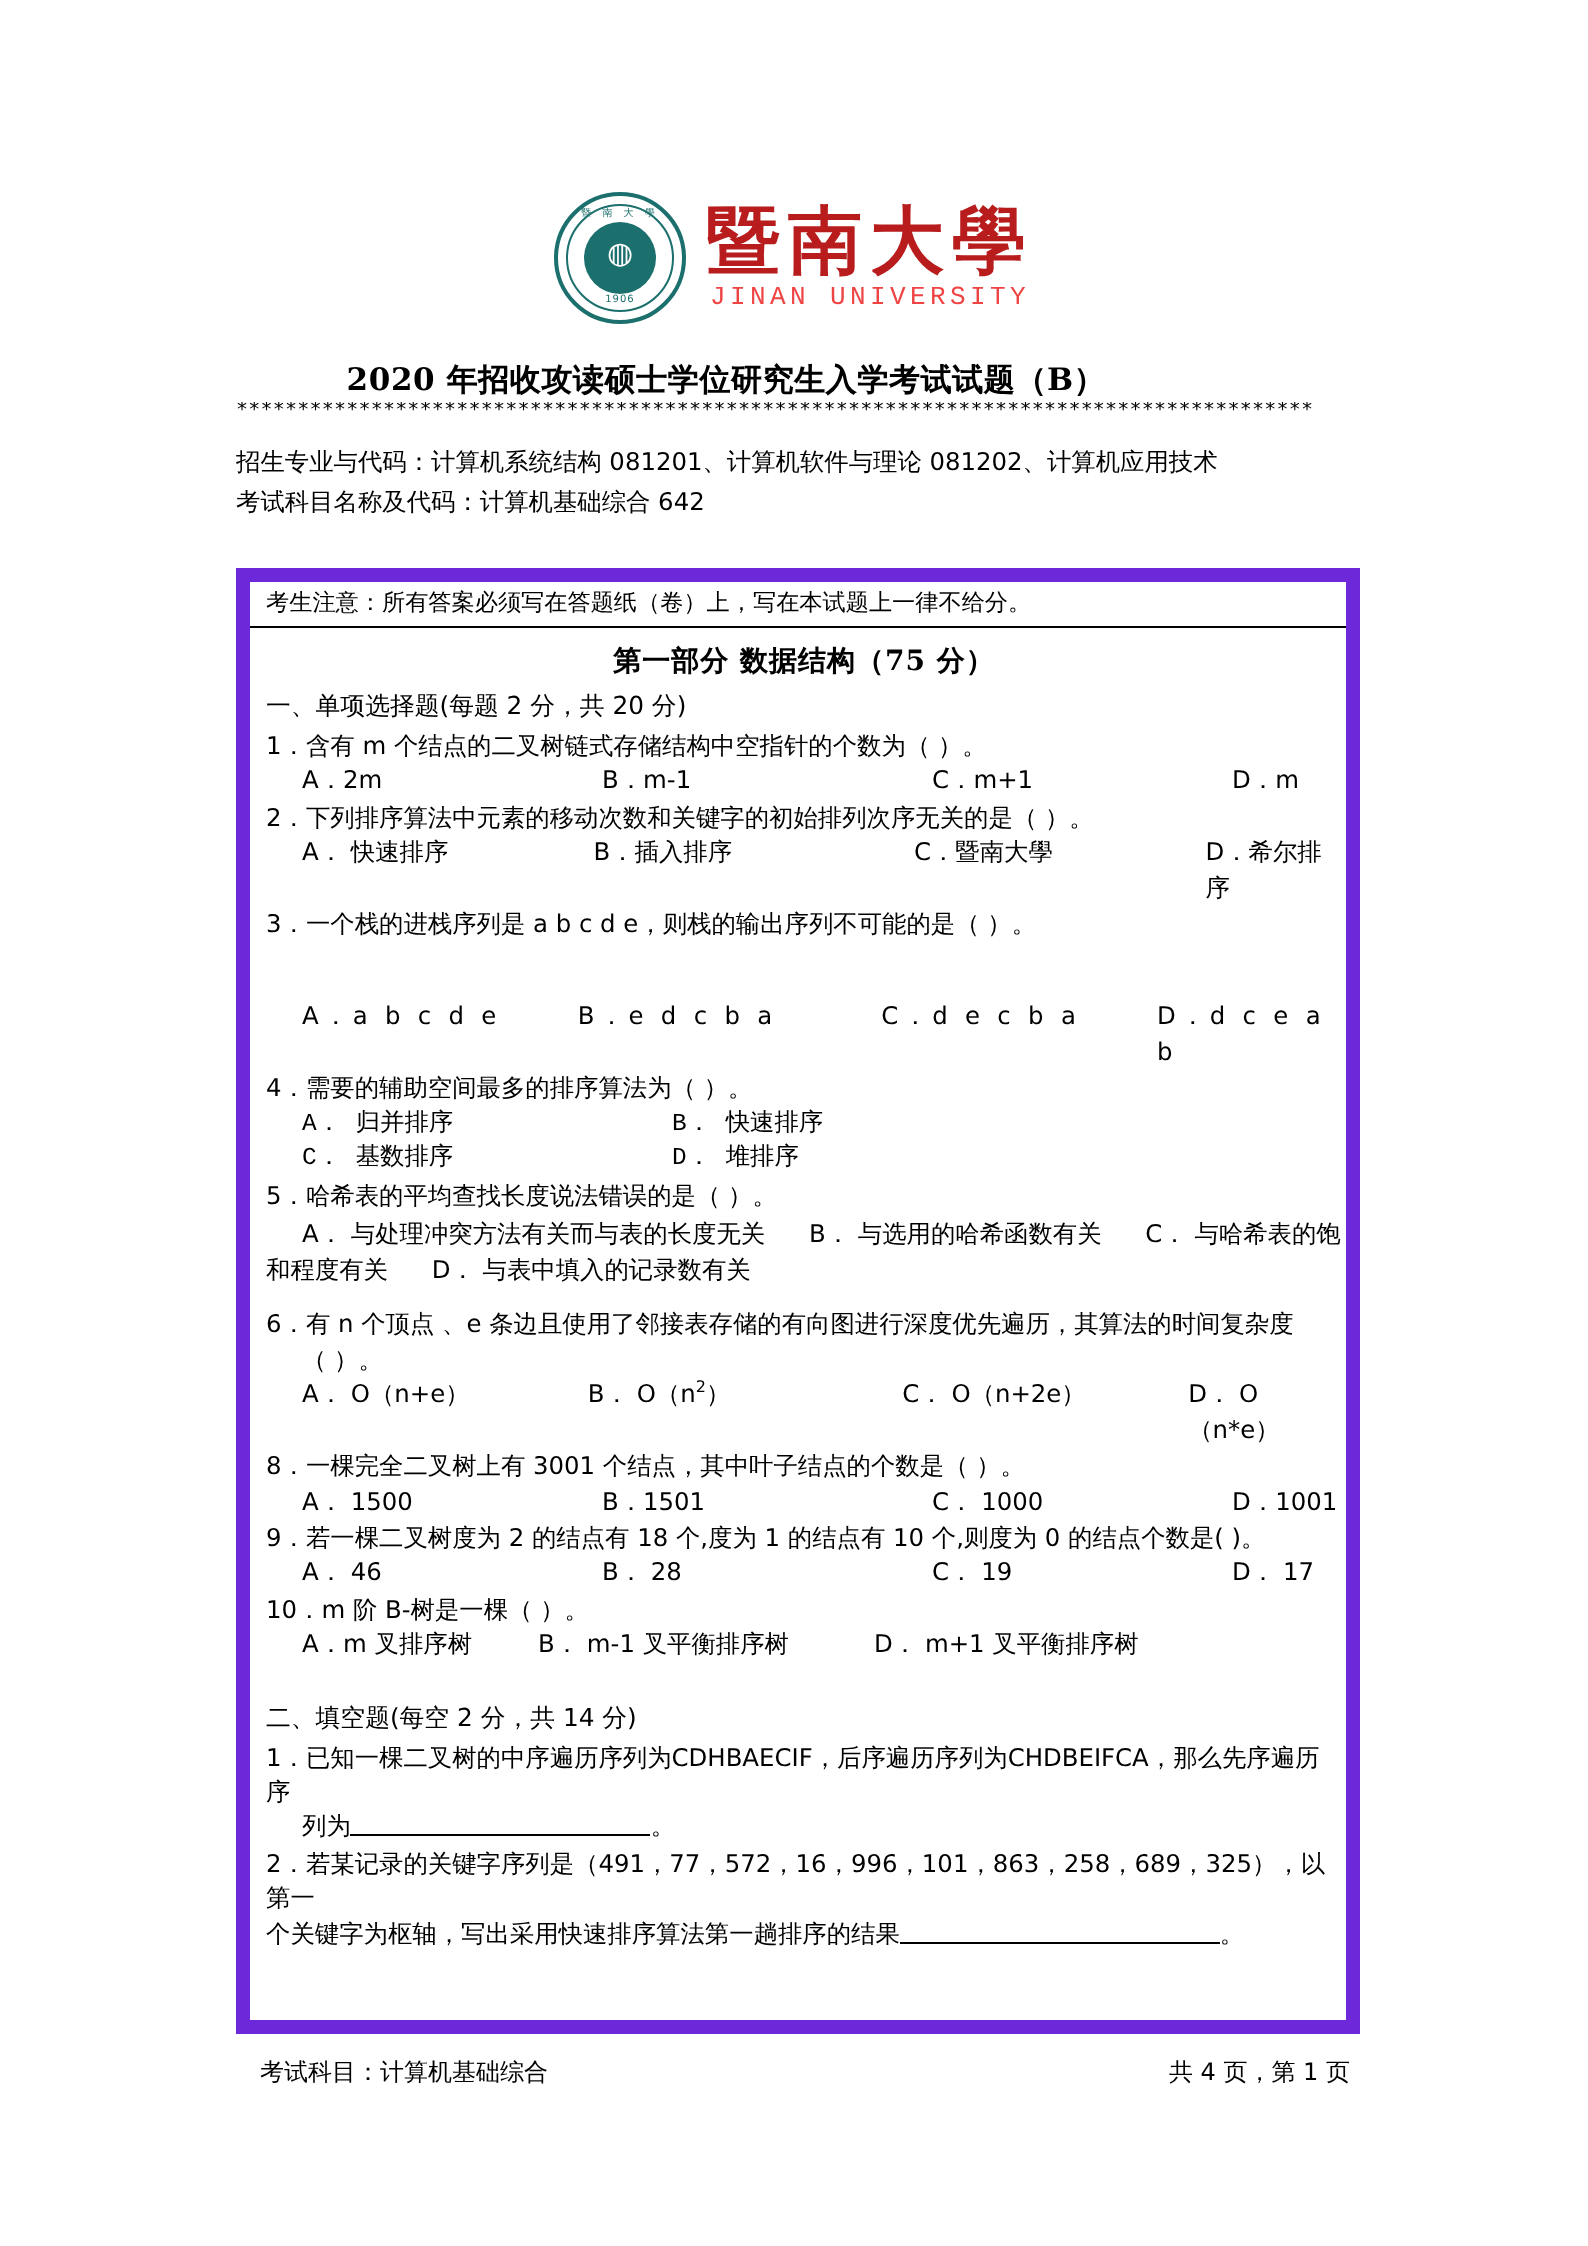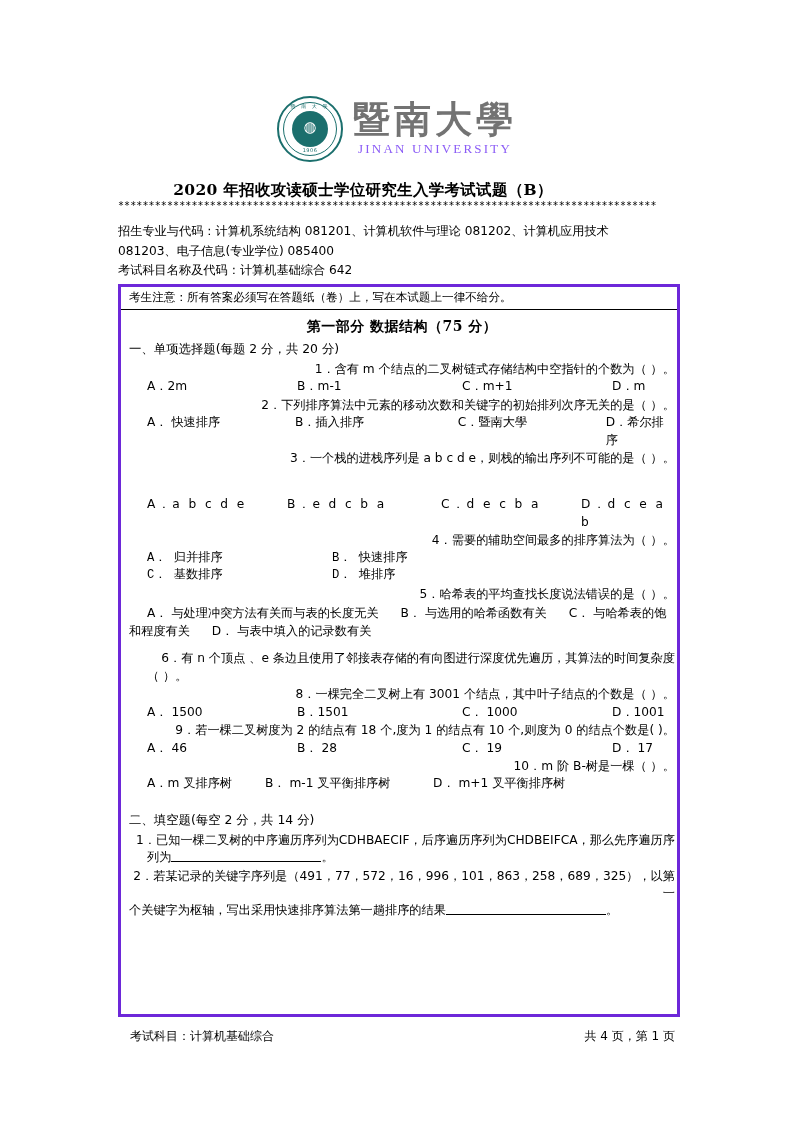--- a/index.html
+++ b/index.html
@@ -42,25 +42,25 @@
     font-size:5px; color:#1b6f6d; letter-spacing:.5px;
   }
   .seal-top {
     position:absolute; left:0; right:0; top:5px; text-align:center;
     font-size:5px; color:#1b6f6d; letter-spacing:2px;
   }
   .logo-text { margin-left:10px; }
   .logo-cn {
     font-family:Liberation Sans, sans-serif;
     font-weight:bold; font-size:37px; line-height:1.02;
-    color:#737373; letter-spacing:4px;
+    color:#b91c1c; letter-spacing:4px;
   }
   .logo-en {
-    font-family:Liberation Serif, serif;
-    font-size:13px; color:#8b5cf6; letter-spacing:2.2px;
+    font-family:Liberation Mono, monospace;
+    font-size:13px; color:#ef4444; letter-spacing:2.2px;
     text-align:center; margin-top:2px;
   }
 
   
   .exam-title {
     position:absolute; left:0; top:180px; width:726px; text-align:center;
     font-family:"DejaVu Serif","Liberation Serif",serif;
     font-weight:bold; font-size:15.5px; letter-spacing:.3px;
   }
   .star-rule {
@@ -72,42 +72,42 @@
 
   
   .meta {
     position:absolute; left:118px; top:222px; width:566px;
     font-size:12.2px; line-height:19.5px;
   }
 
   
   .exam-box {
     position:absolute; left:118px; top:284px; width:562px; height:733px;
-    border:3px solid #6d28d9;
+    border:7px solid #6d28d9;
     box-sizing:border-box;
   }
   .notice {
     border-bottom:1px solid #000;
     padding:3px 6px 4px 8px;
     font-size:11.6px;
   }
   .box-body { padding:4px 2px 0 8px; }
 
   .part-head {
     text-align:center;
     font-family:"DejaVu Serif","Liberation Serif",serif;
     font-weight:bold; font-size:14px;
     margin:4px 0 5px 0; letter-spacing:.5px;
   }
   .sec-head {
     font-size:12.4px; margin:3px 0 3px 0;
   }
 
   .q { font-size:12.2px; line-height:17.4px; margin-bottom:1px; }
-  .q-text { display:block;text-align:right; }
+  .q-text { display:block; }
   .q-indent { display:block; padding-left:18px; }
 
   
   .opts { display:flex; padding-left:18px; line-height:17.4px; }
   .opts > span { display:block; }
   .o1 { width:150px; }
   .o2 { width:165px; }
   .o3 { width:150px; }
   .o4 { width:auto; }
 
@@ -155,21 +155,20 @@
       <div class="logo-cn">暨南大學</div>
       <div class="logo-en">JINAN UNIVERSITY</div>
     </div>
   </div>
 
   <div class="exam-title">2020 年招收攻读硕士学位研究生入学考试试题（B）</div>
   <div class="star-rule">****************************************************************************************</div>
 
   <div class="meta">
     <div>招生专业与代码：计算机系统结构 081201、计算机软件与理论 081202、计算机应用技术</div>
-    <div>081203、电子信息(专业学位) 085400</div>
     <div>考试科目名称及代码：计算机基础综合 642</div>
   </div>
 
   <div class="exam-box">
 
     <div class="notice">考生注意：所有答案必须写在答题纸（卷）上，写在本试题上一律不给分。</div>
 
     <div class="box-body">
 
       <div class="part-head">第一部分  数据结构（75 分）</div>
@@ -223,20 +222,26 @@
         <span class="opt-line">B． 与选用的哈希函数有关</span>
         <span class="opt-line">C． 与哈希表的饱和程度有关</span>
         <span class="opt-line">D． 与表中填入的记录数有关</span>
       </div>
 
       <div class="spacer-8"></div>
 
       <div class="q">
         <span class="q-text"><span>6．</span><span>有 n 个顶点 、e 条边且使用了邻接表存储的有向图进行深度优先遍历，其算法的时间复杂度</span></span>
         <span class="q-indent">（        ）。</span>
+        <span class="opts">
+          <span class="o1">A．  O（n+e）</span>
+          <span class="o2"><span>B．  O（n</span><sup>2</sup><span>）</span></span>
+          <span class="o3">C．  O（n+2e）</span>
+          <span class="o4">D．  O（n*e）</span>
+        </span>
       </div>
 
 
       <div class="q">
         <span class="q-text"><span>8．</span><span>一棵完全二叉树上有 3001 个结点，其中叶子结点的个数是（        ）。</span></span>
         <span class="opts">
           <span class="o1">A． 1500</span>
           <span class="o2">B．1501</span>
           <span class="o3">C． 1000</span>
           <span class="o4">D．1001</span>

